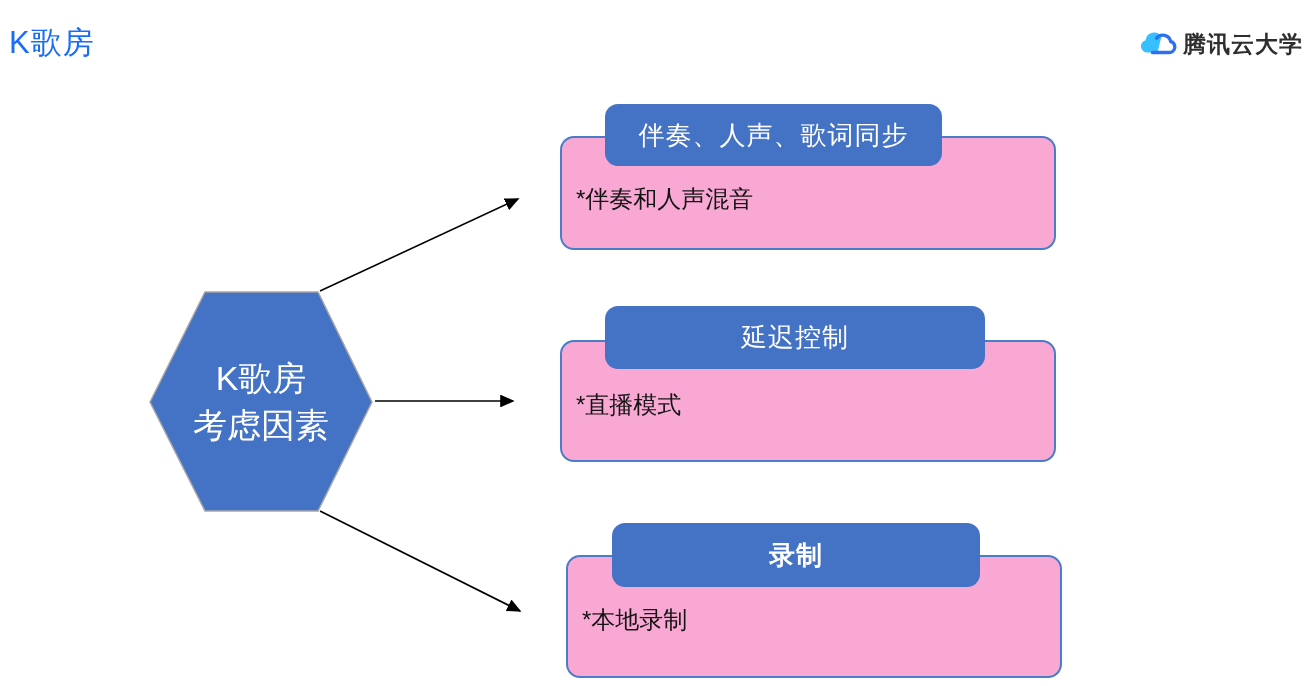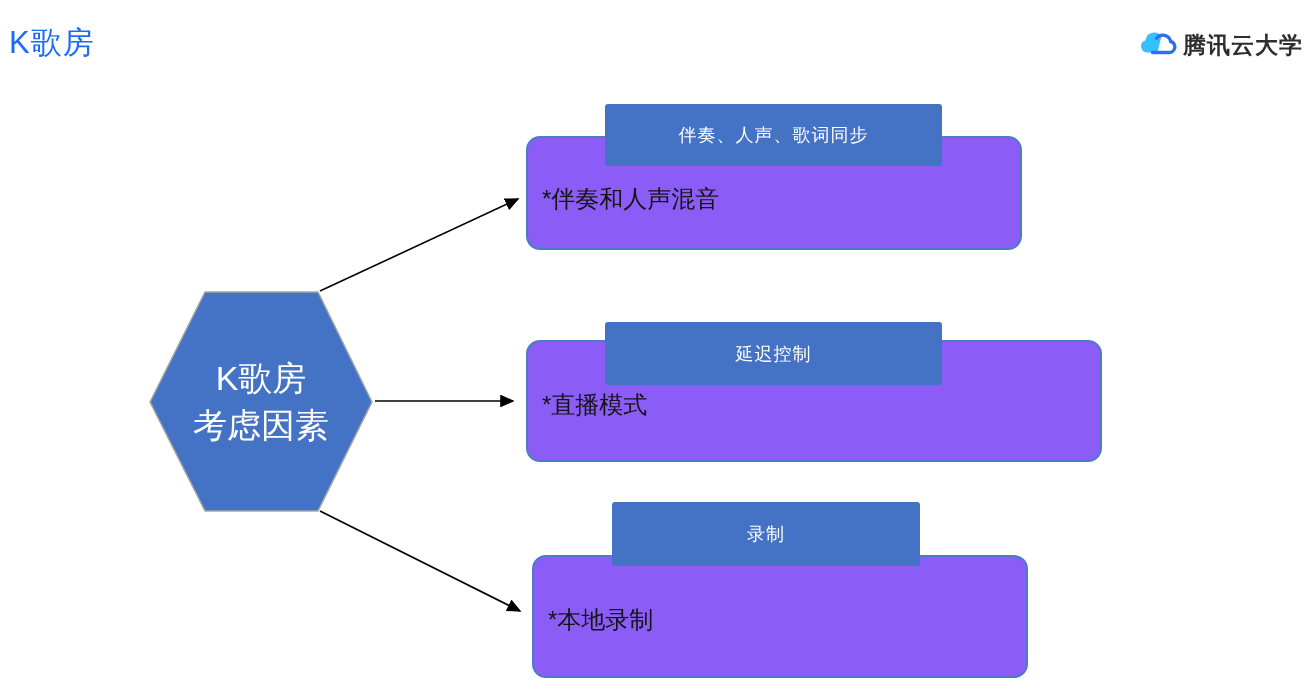--- a/index.html
+++ b/index.html
@@ -21,21 +21,21 @@
     font-size: 31px;
     color: #1b6cfa;
     letter-spacing: 1px;
   }
 
   .logo {
     position: absolute;
     right: 2px;
     top: 29px;
     display: flex;
-    align-items: center;
+    align-items: flex-start;
     gap: 6px;
   }
   .logo-text {
     font-size: 23px;
     font-weight: 600;
     color: #2e2e2e;
     letter-spacing: 1px;
   }
 
   .diagram-layer {
@@ -56,47 +56,48 @@
     align-items: center;
     justify-content: center;
     color: #ffffff;
     font-size: 34px;
     line-height: 47px;
     text-align: center;
   }
 
   .node-body {
     position: absolute;
-    background: #8b5cf6;
+    background: #f9a8d4;
     border: 2px solid #4a7cc7;
     border-radius: 14px;
     color: #141414;
     font-size: 24px;
     line-height: 33px;
+    margin-left: 34px;
   }
   .node-header {
     position: absolute;
     background: #4472c4;
     color: #ffffff;
-    font-size: 18px;
-    border-radius: 3px;
+    font-size: 26px;
+    border-radius: 13px;
     display: flex;
     align-items: center;
     justify-content: center;
     letter-spacing: 1px;
   }
 
   .node1 .node-body { left: 526px; top: 136px; width: 496px; height: 114px; padding: 44px 8px 0 14px; }
   .node1 .node-header { left: 605px; top: 104px; width: 337px; height: 62px; }
 
-  .node2 .node-body { left: 526px; top: 340px; width: 576px; height: 122px; padding: 46px 8px 0 14px; }
-  .node2 .node-header { left: 605px; top: 322px; width: 337px; height: 63px; }
+  .node2 .node-body { left: 526px; top: 340px; width: 496px; height: 122px; padding: 46px 8px 0 14px; }
+  .node2 .node-header { left: 605px; top: 306px; width: 380px; height: 63px; }
 
   .node3 .node-body { left: 532px; top: 555px; width: 496px; height: 123px; padding: 46px 0 0 14px; }
-  .node3 .node-header { left: 612px; top: 502px; width: 308px; height: 64px; }
+  .node3 .node-header { left: 612px; top: 523px; width: 368px; height: 64px; font-weight: bold; }
 </style>
 </head>
 <body>
 
 <div class="canvas">
 
   <div class="page-title">K歌房</div>
 
   <div class="logo">
     <span>

